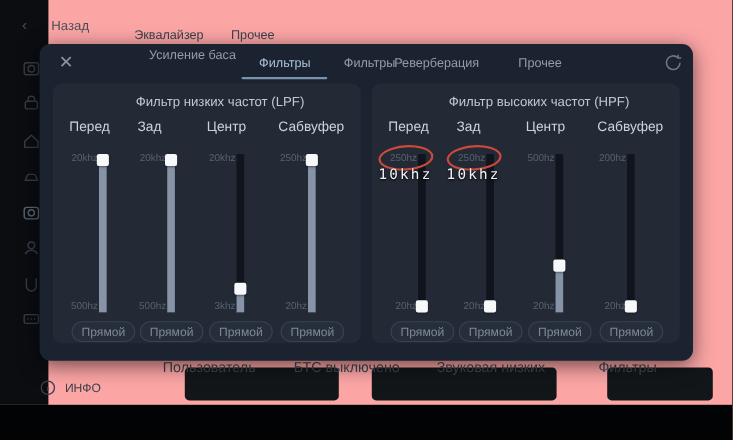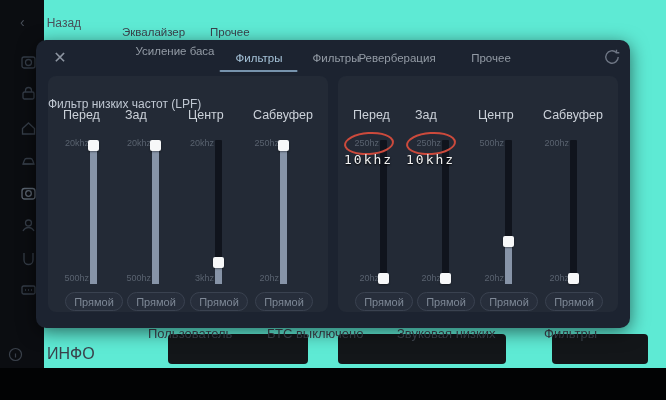--- a/index.html
+++ b/index.html
@@ -1,46 +1,46 @@
 <!DOCTYPE html>
 <html><head>
 <meta charset="utf-8">
 <style>
   html,body{margin:0;padding:0;background:#000;}
-  #screen{position:relative;width:666px;height:400px;background:#5eead4;overflow:hidden;
+  #screen{position:relative;width:666px;height:400px;background:#fca5a5;overflow:hidden;
           font-family:"Liberation Sans",sans-serif;-webkit-font-smoothing:antialiased;}
   
   #sidebar{position:absolute;left:0;top:0;width:44px;height:368px;background:#0b0d11;}
   .side-ico{position:absolute;left:20px;width:17px;height:17px;}
   .side-ico svg{width:17px;height:17px;stroke:#353d48;fill:none;stroke-width:1.3;}
   .side-ico.active svg{stroke:#5a6470;}
   #back-row{position:absolute;left:20px;top:14px;color:#49505a;font-size:12px;}
   #back-row .chev{margin-right:22px;font-size:14px;}
   .bg-tab{position:absolute;top:26px;color:#3c434d;font-size:11.5px;}
   #bg-tab-0{left:122px;} #bg-tab-1{left:210px;}
-  #info-row{position:absolute;left:8px;top:345px;color:#3a414b;font-size:16px;display:flex;align-items:center;gap:24px;}
+  #info-row{position:absolute;left:36px;top:345px;color:#3a414b;font-size:11px;display:flex;align-items:center;gap:8px;}
   #info-row svg{width:15px;height:15px;stroke:#3a414b;fill:none;stroke-width:1.2;}
   .ghost-rect{position:absolute;top:334px;height:30px;background:#131619;border-radius:4px;z-index:0;}
   .under-label{position:absolute;top:326px;color:#3e454f;font-size:13px;z-index:1;white-space:nowrap;}
   
   #modal{position:absolute;left:36px;top:40px;width:594px;height:288px;background:#1c2330;
          border-radius:10px;z-index:5;box-shadow:0 4px 18px rgba(0,0,0,.55);}
   #close-btn{position:absolute;left:14px;top:8px;width:20px;height:20px;color:#8d95a1;
              font-size:16px;line-height:20px;text-align:center;cursor:default;}
   .mtab{position:absolute;top:12px;transform:translateX(-50%);color:#949ca6;font-size:11.5px;
         white-space:nowrap;text-align:center;}
   .mtab.wrap{top:5px;white-space:normal;width:80px;line-height:13px;}
   .mtab.active{color:#a6c3d9;}
   .mtab.active::after{content:"";position:absolute;left:50%;transform:translateX(-50%);
         bottom:-8px;width:78px;height:2px;background:#7793ad;border-radius:1px;}
   #refresh-btn{position:absolute;left:566px;top:7px;width:20px;height:20px;}
   #refresh-btn svg{width:20px;height:20px;stroke:#6e7684;fill:none;stroke-width:1.4;}
   .panel{position:absolute;top:36px;width:280px;height:236px;background:#232a36;border-radius:8px;}
   #panel-lpf{left:12px;} #panel-hpf{left:302px;}
-  .panel-title{position:absolute;top:9px;left:0;width:100%;color:#bfc7d2;font-size:12px;margin-top:12px;}
+  .panel-title{position:absolute;top:9px;left:12px;width:100%;text-align:center;color:#bfc7d2;font-size:12px;}
   .col{position:absolute;top:0;width:62px;height:236px;}
   .ch-name{position:absolute;top:32px;left:0;width:100%;text-align:left;color:#ccd2da;font-size:12.5px;}
   .track{position:absolute;left:27px;top:64px;width:7px;height:144px;background:#10141d;border-radius:1px;}
   .fill{position:absolute;left:0;width:7px;background:#8794a8;}
   .handle{position:absolute;left:-2px;width:11px;height:11px;background:#f7f8f9;border-radius:2px;
           box-shadow:0 1px 2px rgba(0,0,0,.4);}
   .val{position:absolute;right:36px;color:#59626f;font-size:9px;white-space:nowrap;}
   .val.top{top:62px;} .val.bot{top:197px;}
   .direct-btn{position:absolute;top:216px;left:2px;width:58px;height:19px;line-height:19px;
           text-align:center;background:#272e3b;border:1px solid #3a4250;border-radius:10px;
@@ -164,20 +164,21 @@
           <span class="val top">250hz</span>
           <span class="val bot">20hz</span>
           <div class="track">
             <div class="fill" style="top: 9px; height: 135px;"></div>
             <div class="handle" style="top: 0px;"></div>
           </div>
           <div class="direct-btn">Прямой</div>
         </div>
       </div>
     <div class="panel" id="panel-hpf">
+      <div class="panel-title">Фильтр высоких частот (HPF)</div>
     <div class="col" style="left: 15px;">
           <div class="ch-name">Перед</div>
           <span class="val top">250hz</span>
           <span class="val bot">20hz</span>
           <div class="track">
             <div class="fill" style="top: 142px; height: 2px;"></div>
             <div class="handle" style="top: 133px;"></div>
           </div>
           <div class="ann-ellipse"></div>
           <div class="ann-text">10khz</div>

